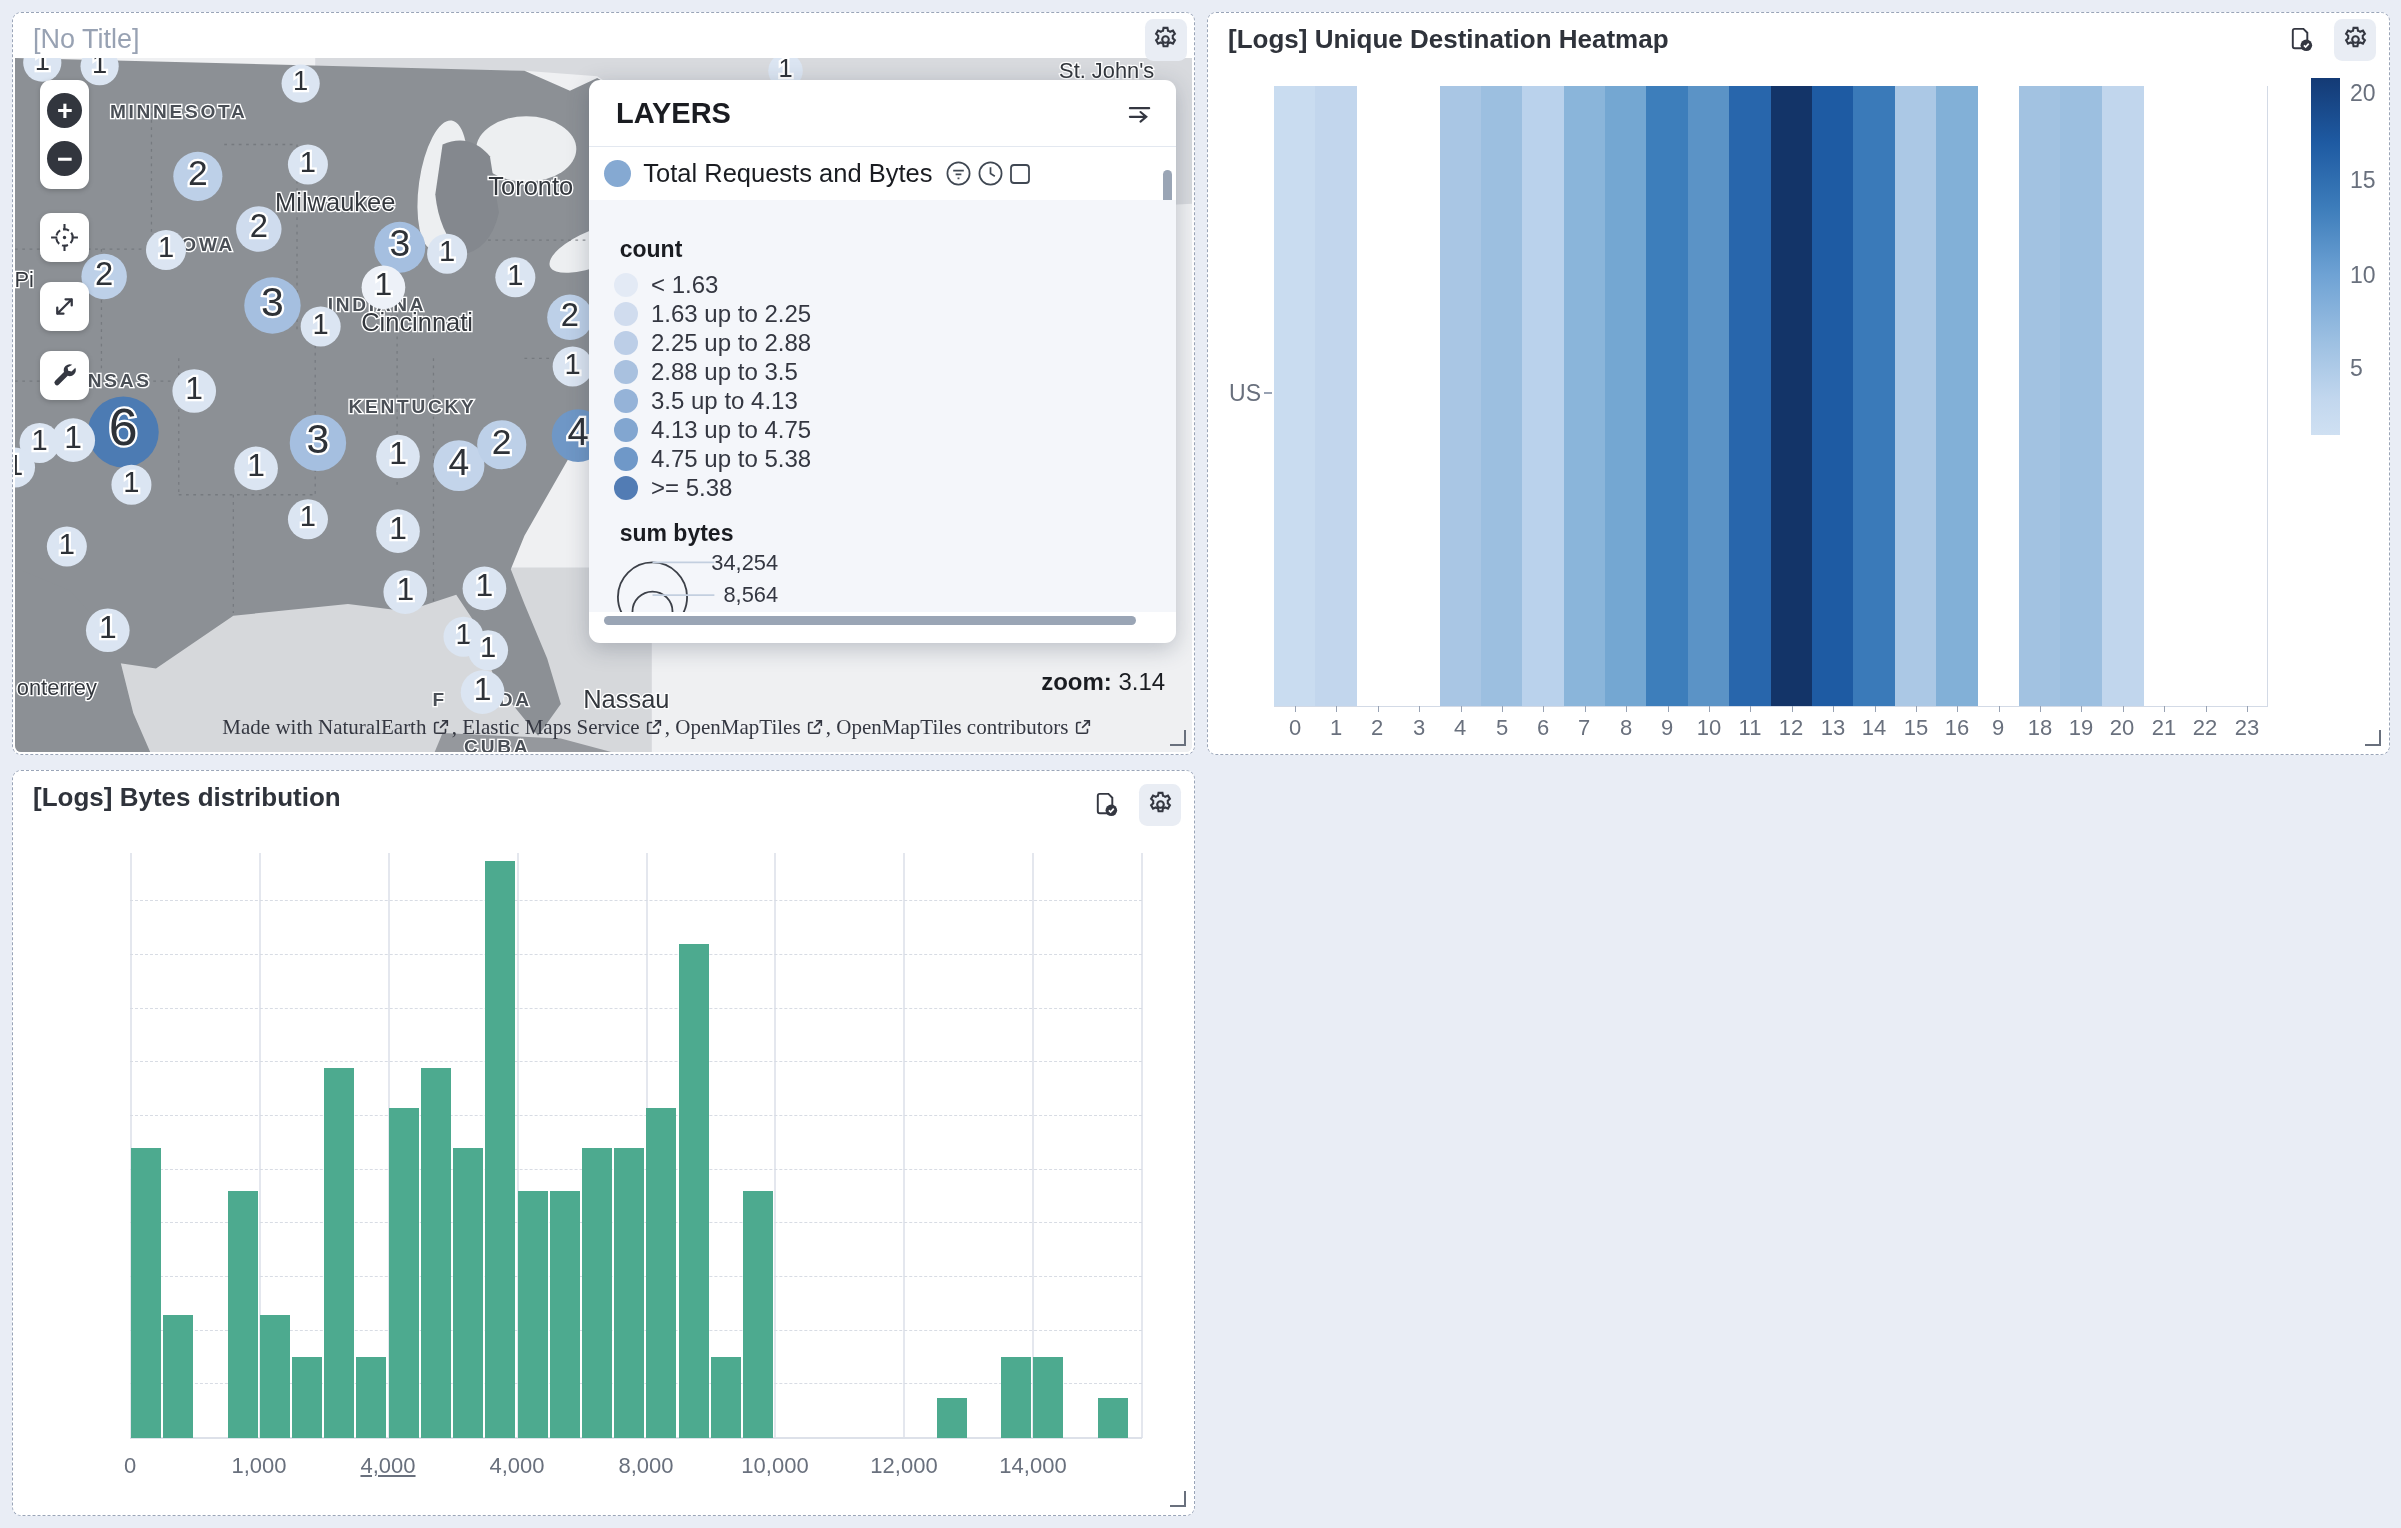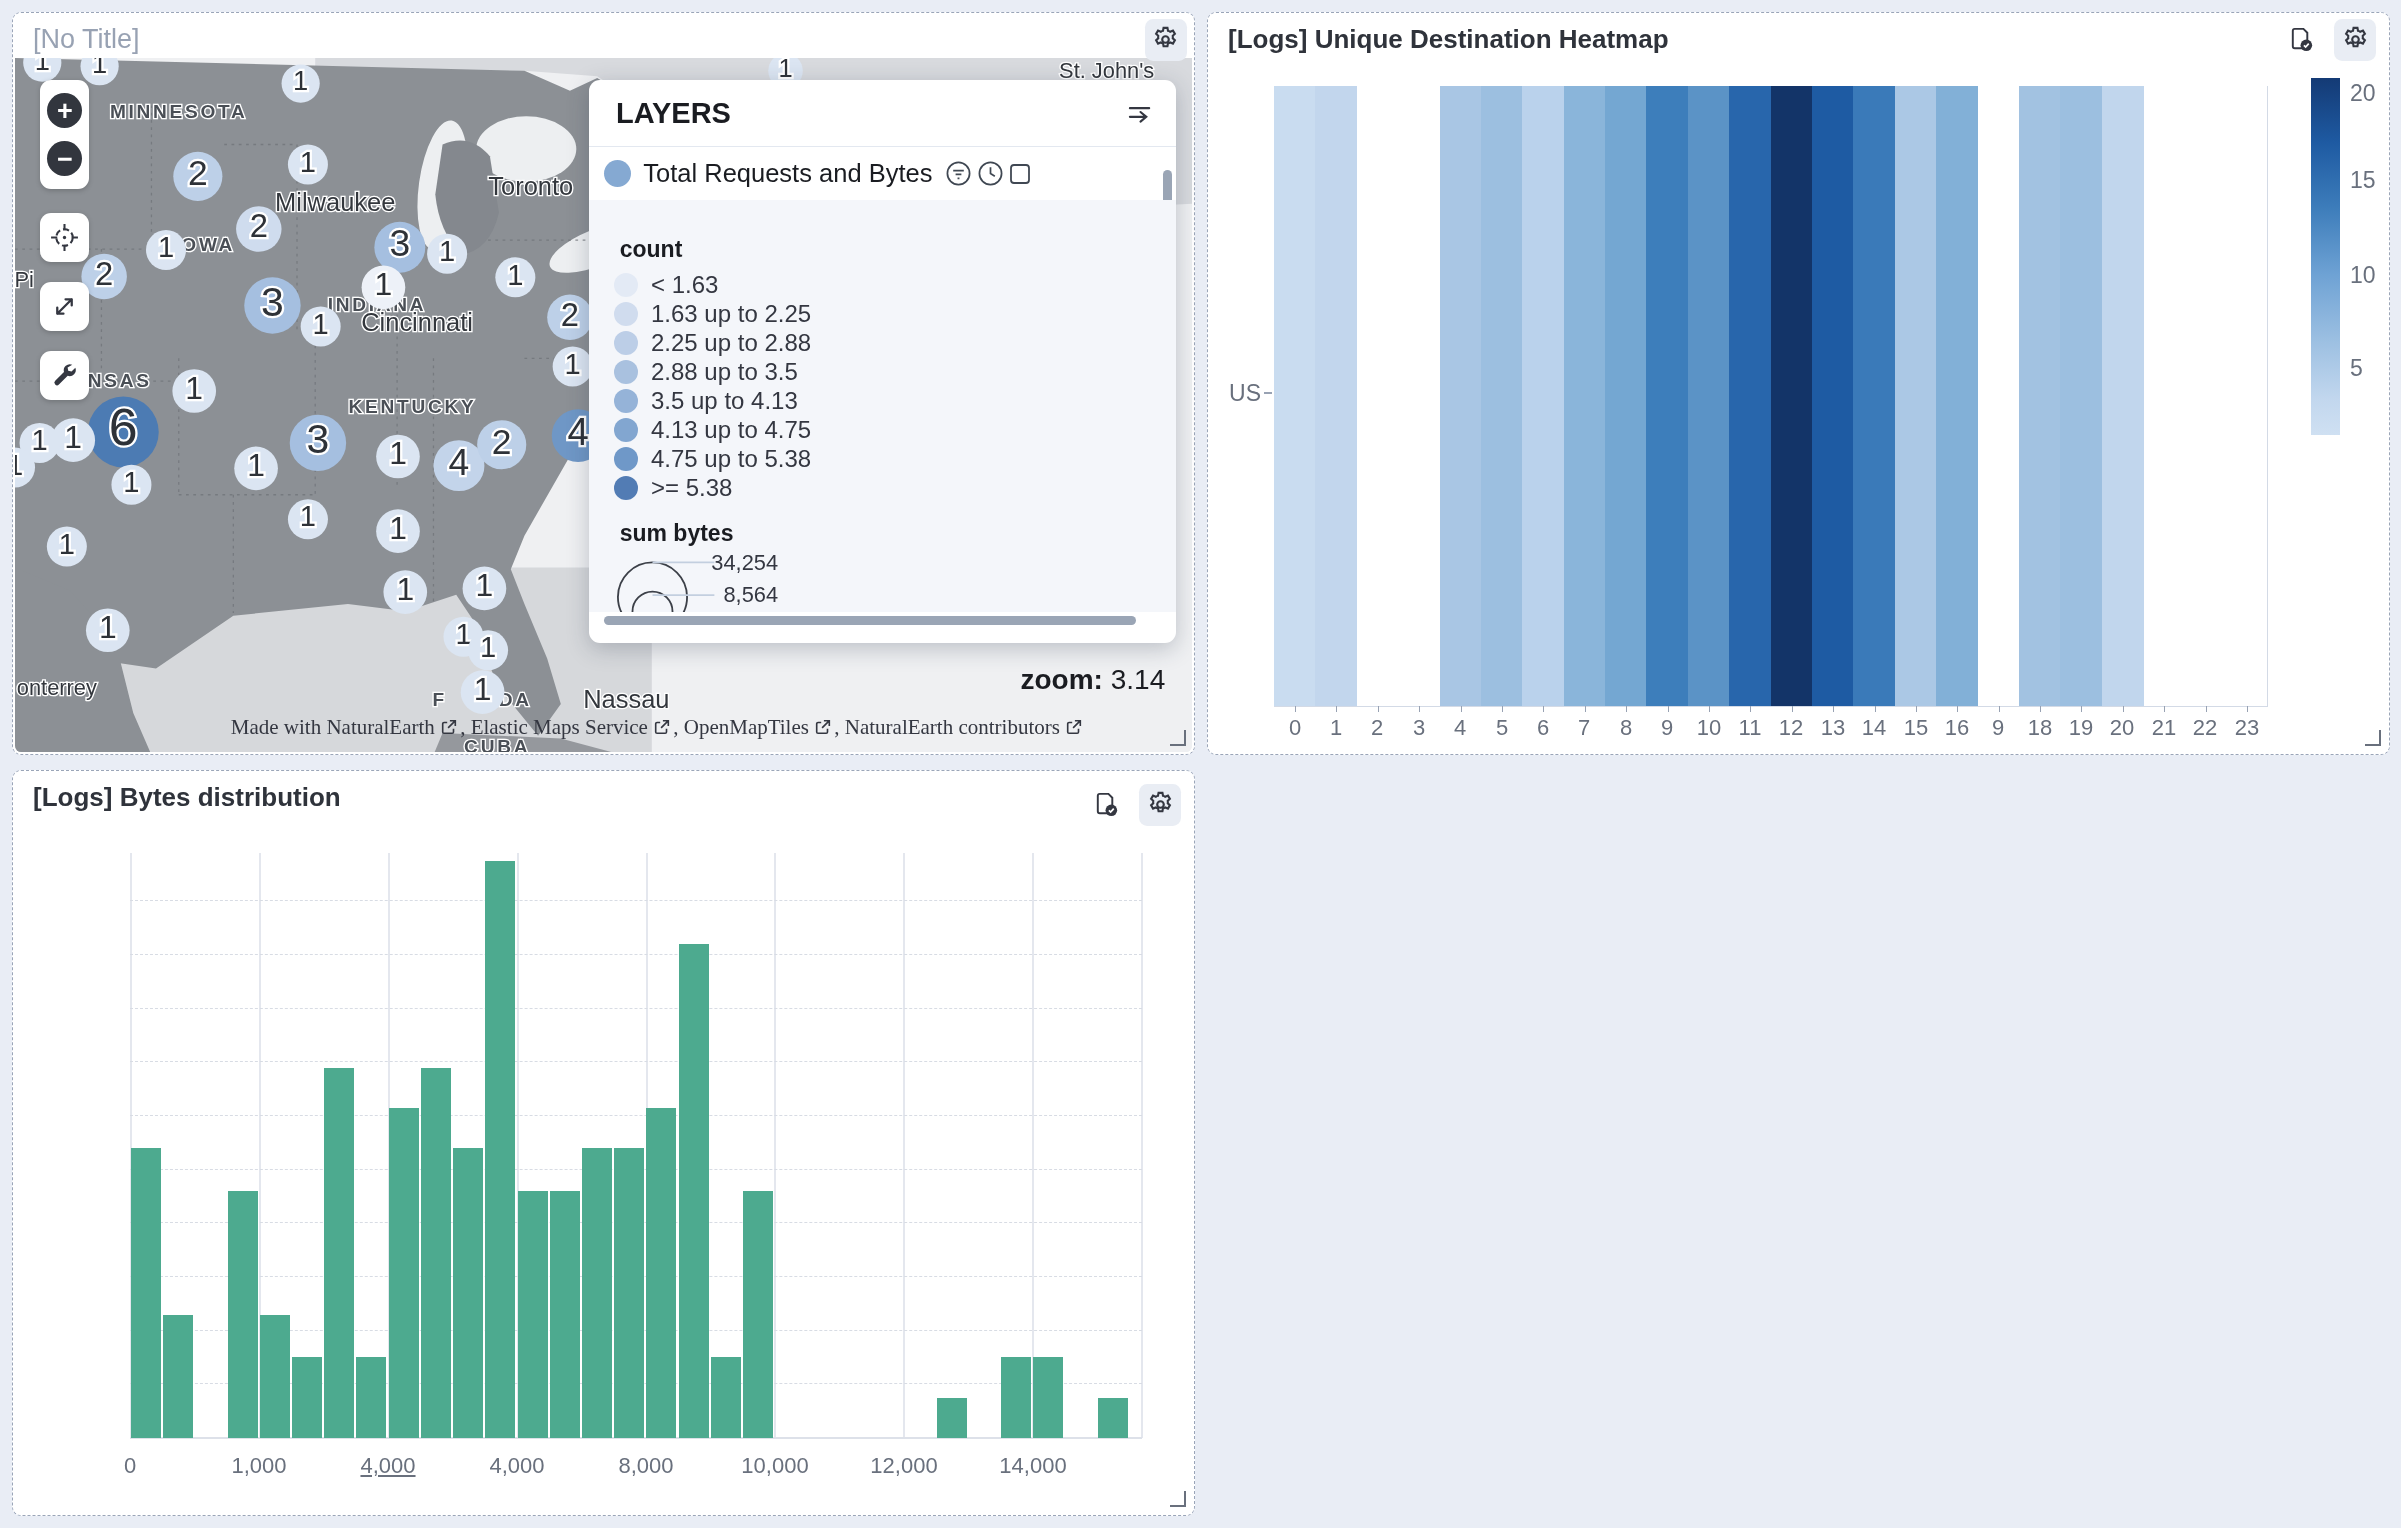--- a/index.html
+++ b/index.html
@@ -31,21 +31,21 @@
   .map-viewport{position:absolute;left:1.8px;right:1.8px;top:45px;bottom:1.8px;overflow:hidden;
     border-radius:0 0 6.4px 6.4px;background:#eff0f2;}
   .map-controls{position:absolute;left:25.5px;top:22px;z-index:4;}
   .ctl-box{background:#fff;border-radius:11px;box-shadow:0 1.8px 5.5px rgba(0,0,0,.18);
     width:49px;display:flex;flex-direction:column;align-items:center;}
   .ctl-zoom{height:109px;justify-content:space-evenly;margin-bottom:24px;}
   .ctl-circle{width:35px;height:35px;border-radius:50%;background:#32363e;color:#fff;
     font-size:27px;font-weight:700;display:flex;align-items:center;justify-content:center;line-height:0;}
   .ctl-sq{width:49px;height:49px;border-radius:11px;background:#fff;margin-bottom:20px;
     box-shadow:0 1.8px 5.5px rgba(0,0,0,.18);display:flex;align-items:center;justify-content:center;}
-  .map-zoom-indicator{position:absolute;right:27px;bottom:56px;font-size:28px;color:#1a1c21;z-index:4;}
+  .map-zoom-indicator{position:absolute;right:27px;bottom:56px;font-size:24px;color:#1a1c21;z-index:4;}
   .map-zoom-indicator b{font-weight:700;}
   .map-attribution{position:absolute;left:118px;right:9px;bottom:12.7px;z-index:4;
     display:flex;justify-content:center;align-items:center;font-size:21px;color:#343741;white-space:nowrap;}
   .map-attribution .lnk{display:inline-flex;align-items:center;font-family:Liberation Serif, serif;}
   .map-attribution svg{margin:0 1.8px 0 5.5px;}
   
   text.cl{fill:#2e3238;stroke:#ffffff;stroke-width:5px;paint-order:stroke;
     text-anchor:middle;font-family:"Liberation Sans",sans-serif;}
   text.state{fill:#4a4f56;font-weight:700;letter-spacing:3px;font-size:21px;
     stroke:#fff;stroke-width:3px;paint-order:stroke;}
@@ -272,21 +272,21 @@
             <path d="M11 3h6v6M16.5 3.5 9 11"></path>
           </g>
         </svg>
         <span class="lnk">, OpenMapTiles</span>
         <svg width="18" height="18" viewBox="0 0 20 20">
           <g fill="none" stroke="#343741" stroke-width="1.8">
             <path d="M8 5H4.5A1.5 1.5 0 0 0 3 6.5v9A1.5 1.5 0 0 0 4.5 17h9a1.5 1.5 0 0 0 1.5-1.5V12"></path>
             <path d="M11 3h6v6M16.5 3.5 9 11"></path>
           </g>
         </svg>
-        <span class="lnk">, NaturalEarth contributors</span>
+        <span class="lnk">, OpenMapTiles contributors</span>
         <svg width="18" height="18" viewBox="0 0 20 20">
           <g fill="none" stroke="#343741" stroke-width="1.8">
             <path d="M8 5H4.5A1.5 1.5 0 0 0 3 6.5v9A1.5 1.5 0 0 0 4.5 17h9a1.5 1.5 0 0 0 1.5-1.5V12"></path>
             <path d="M11 3h6v6M16.5 3.5 9 11"></path>
           </g>
         </svg>
       </div>
   </div>
   <div class="resize-handle"></div>
 </section>

